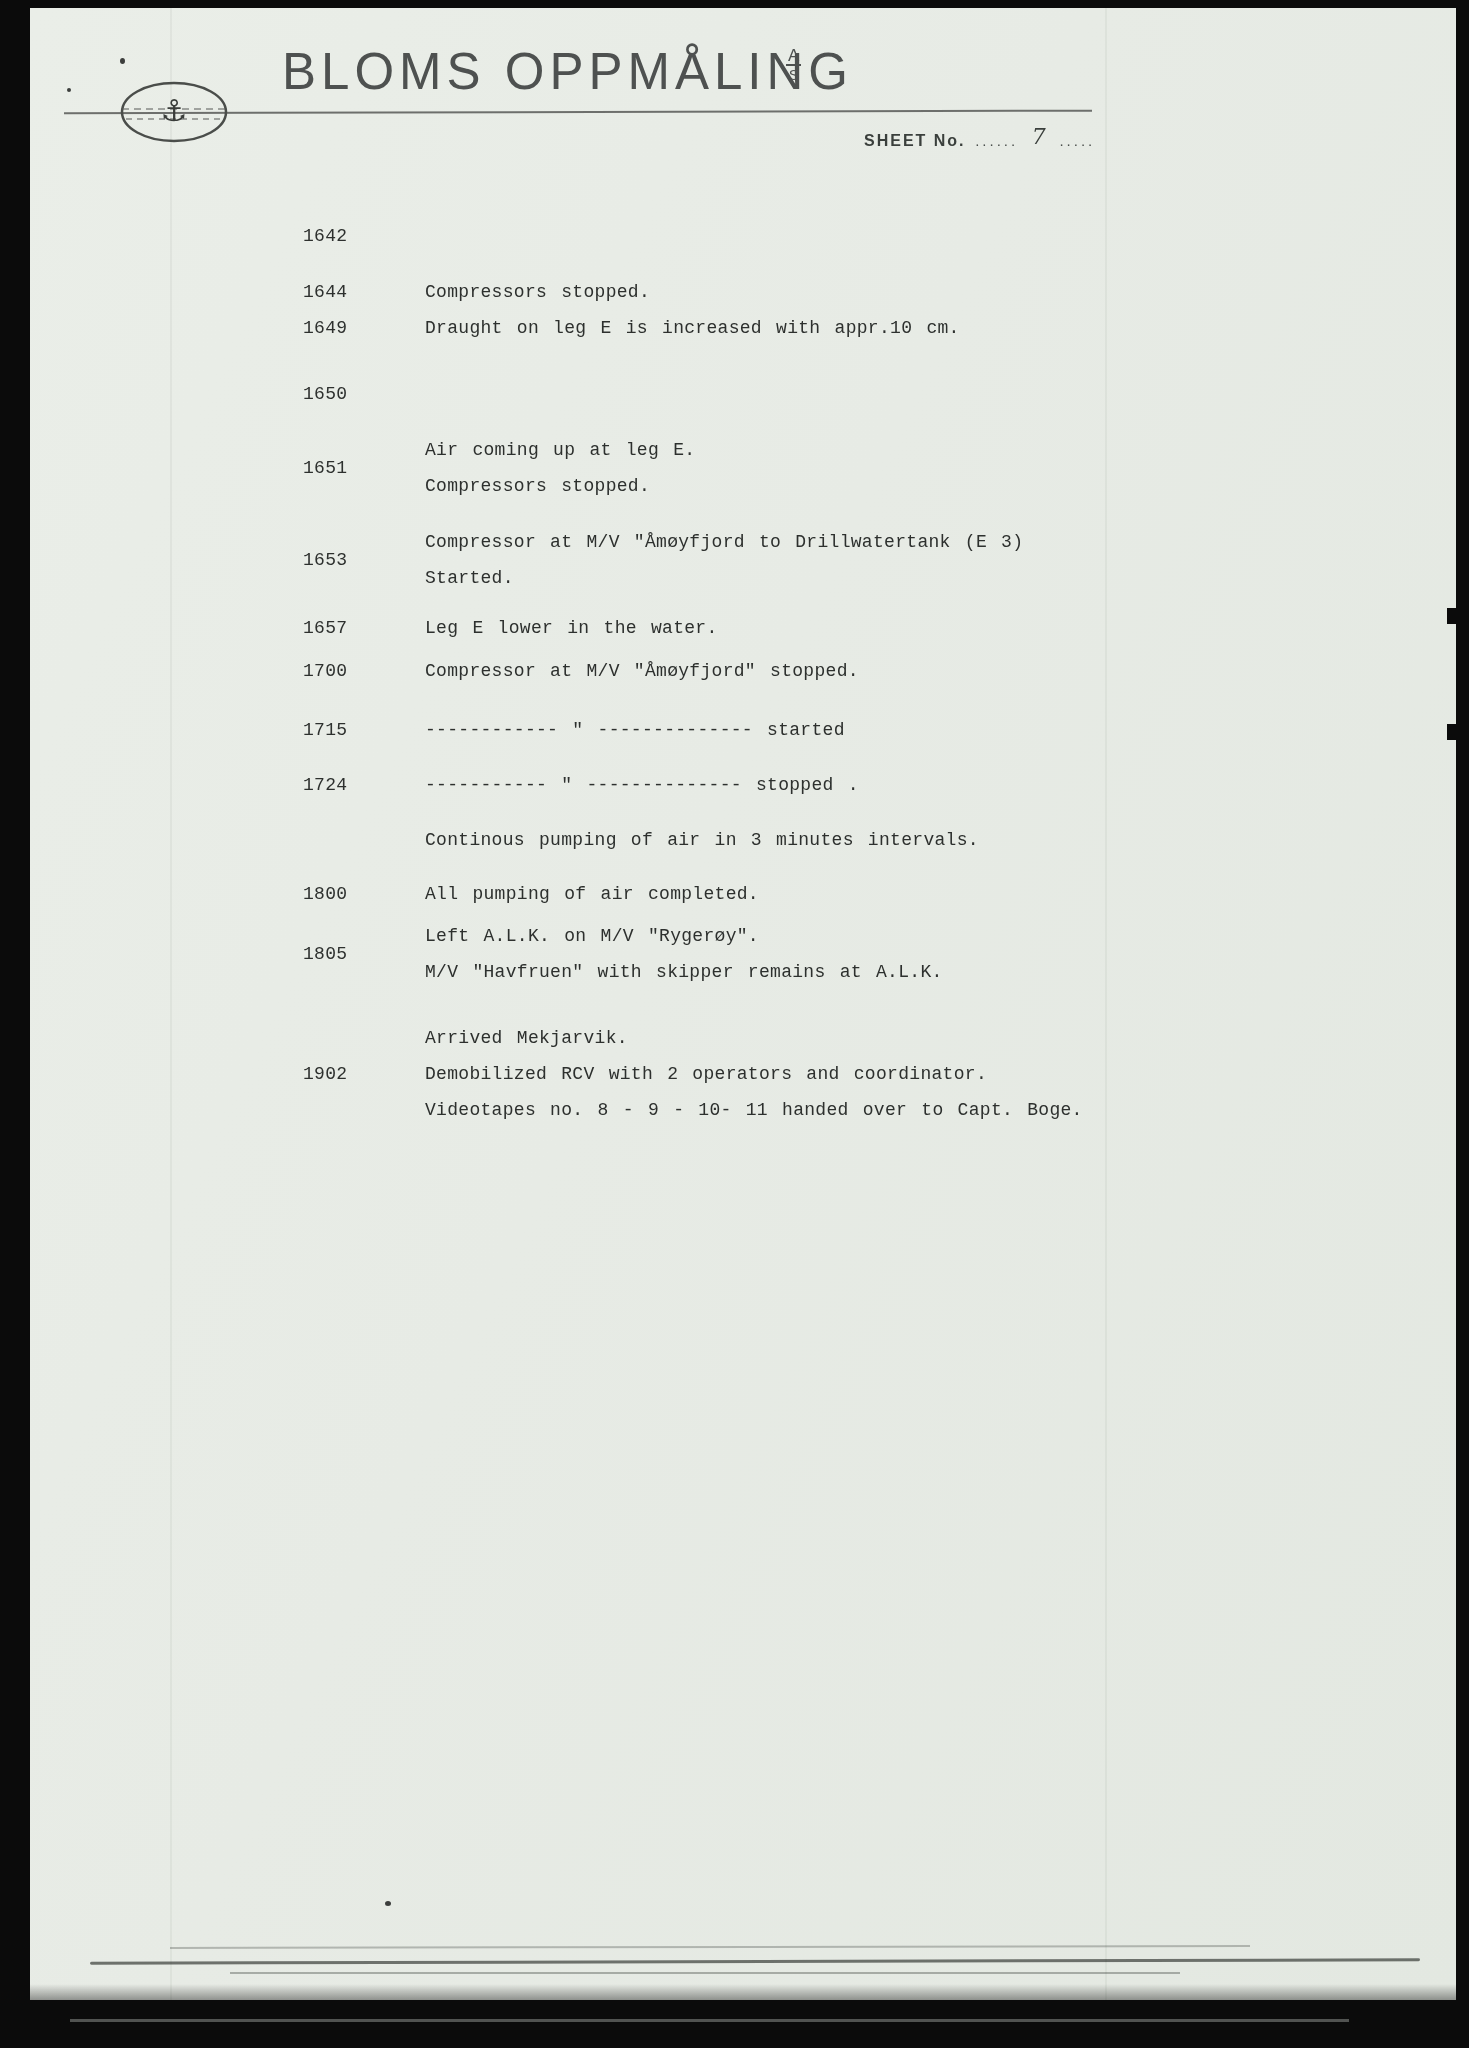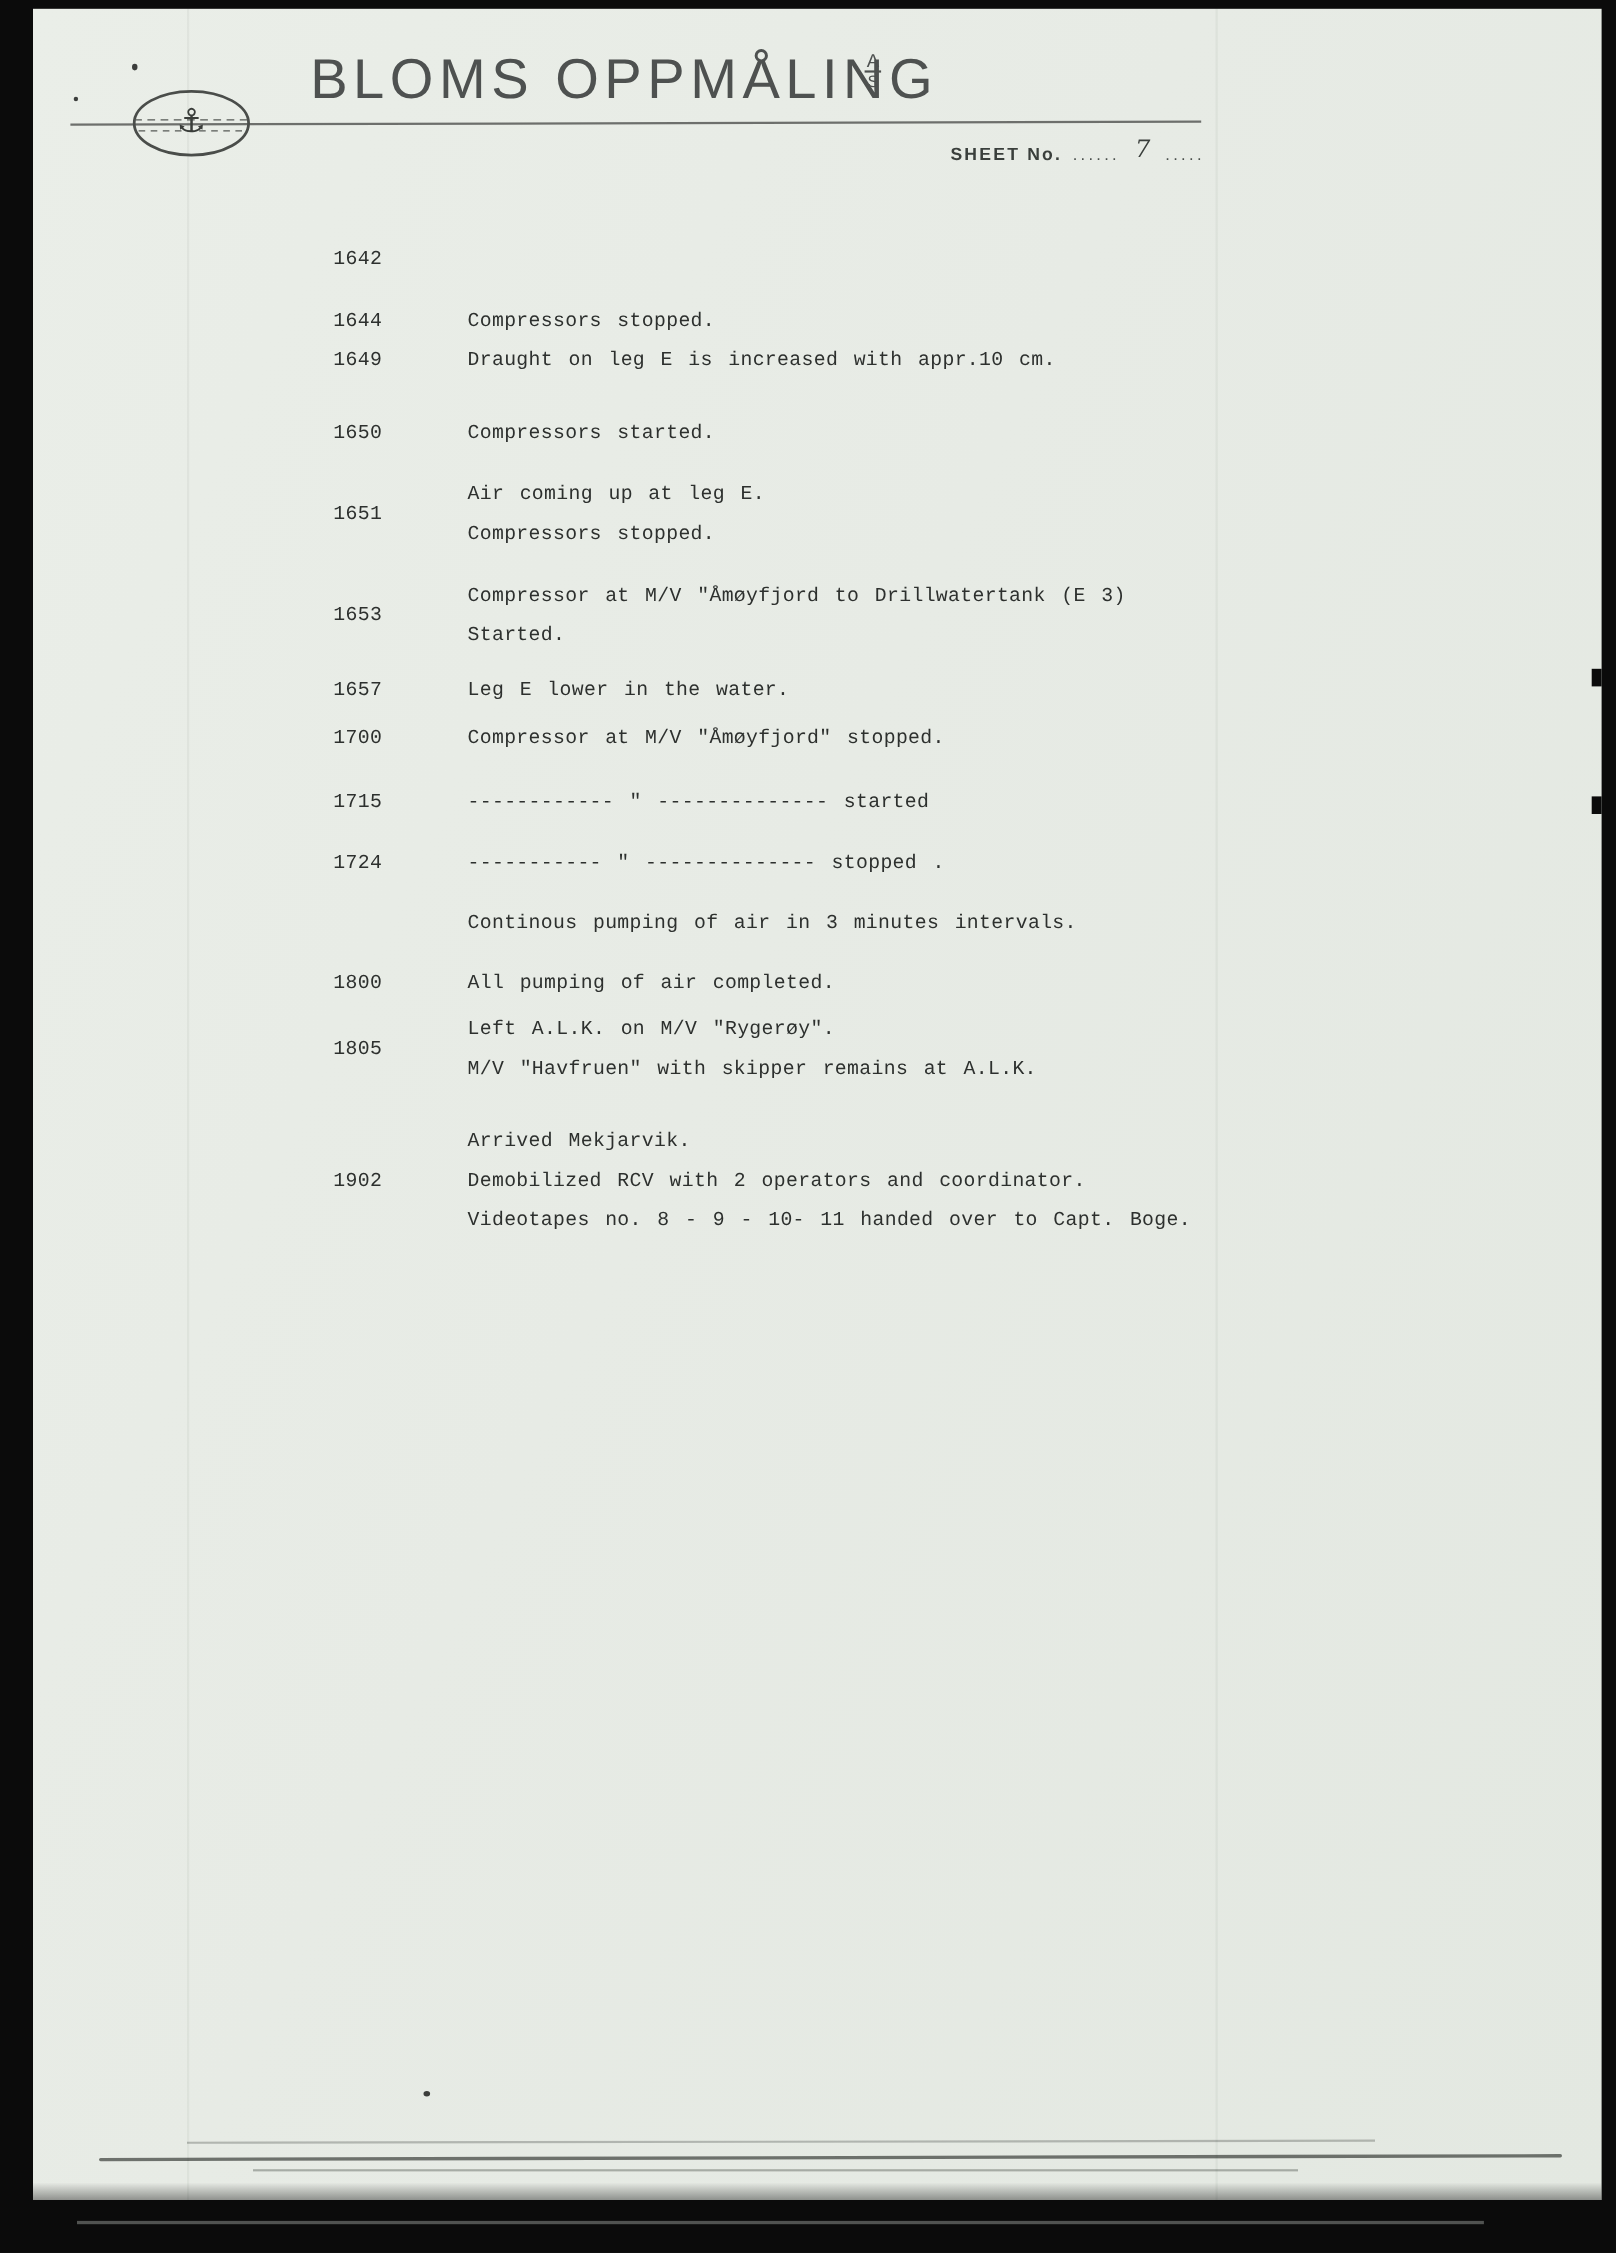--- a/index.html
+++ b/index.html
@@ -97,23 +97,20 @@
 
       <div class="row" style="">
         <span class="time">1649</span>
         <span class="desc">
             <span class="line">Draught on leg E is increased with appr.10 cm.</span>
           </span>
       </div>
 
       <div class="row" style="margin-top:30px">
         <span class="time">1650</span>
-        <span class="desc">
-            <span class="line">Compressors started.</span>
-          </span>
       </div>
 
       <div class="row" style="margin-top:20px">
         <span class="time">1651</span>
         <span class="desc">
           <span class="line">Air coming up at leg E.</span>
           <span class="line">Compressors stopped.</span>
         </span>
       </div>
 

